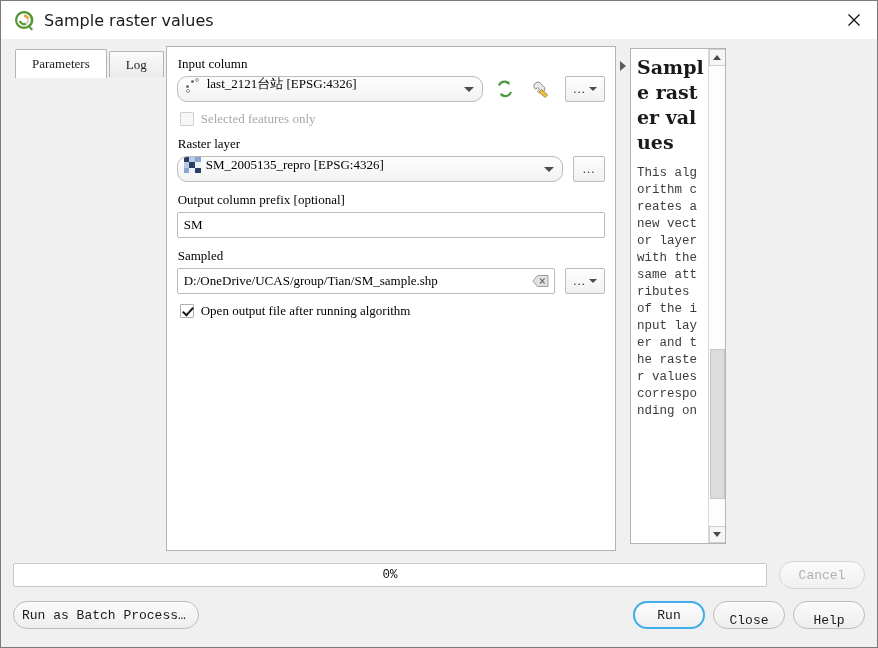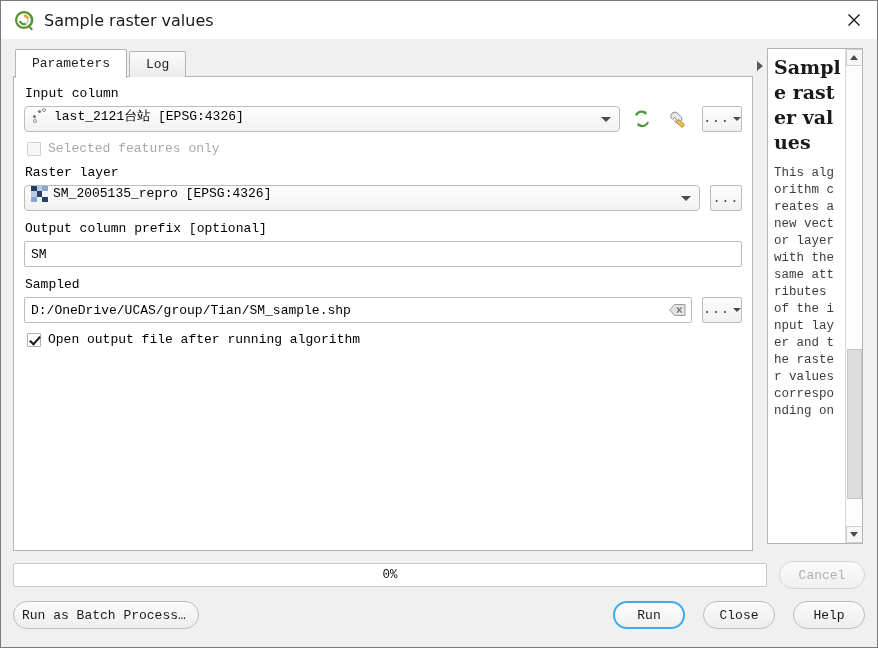--- a/index.html
+++ b/index.html
@@ -69,24 +69,25 @@
   }
   .upper {
     display: flex;
     flex-direction: row;
     padding: 8px 8px 0 12px;
     box-sizing: border-box;
     height: 512px;
     flex: none;
   }
   .left-pane {
-    width: 740px;
-    display: flex;
-    flex-direction: column;
-    position: relative;
+    width: 603px;
+    display: flex;
+    flex-direction: row;
+    position: relative;
+    font-family: Liberation Serif, serif;
   }
   
   .tabrow {
     display: flex;
     align-items: flex-end;
     height: 30px;
     position: relative;
     z-index: 2;
     margin-left: 2px;
   }
@@ -133,24 +134,24 @@
     display: flex;
     align-items: center;
     margin-bottom: 9px;
   }
   .combo {
     flex: 1 1 auto;
     height: 26px;
     box-sizing: border-box;
     border: 1px solid #bcbcbc;
     background: linear-gradient(to bottom,#fdfdfd,#f2f2f2);
-    border-radius: 4px;
-    display: flex;
-    align-items: flex-start;
-    padding: 0 0 16px 6px;
+    border-radius: 10px;
+    display: flex;
+    align-items: flex-end;
+    padding: 0 0 8px 6px;
     position: relative;
     overflow: hidden;
   }
   .combo .value {
     font-size: 13px;
     white-space: nowrap;
     color: #000;
   }
   .combo .arrowbox {
     width: 24px;
@@ -433,21 +434,21 @@
     border: 2px solid #3daee9;
     background: linear-gradient(to bottom,#fdfdfd,#f0f0f0);
     font-family: Liberation Mono, monospace;
   }
   .buttons-row {
     display: flex;
     align-items: center;
   }
   .btn.batch { min-width: 184px; justify-content:flex-start; padding-left: 8px; font-family: Liberation Mono, monospace; }
   .spacer { flex: 1 1 auto; }
-  .btn + .btn { margin-left: 18px; }
+  .btn + .btn { margin-left: 8px; align-items: flex-end; }
 </style>
 </head>
 <body>
 
 <div class="window">
 
   <div class="titlebar">
     <div class="title-icon">
       <svg width="22" height="22" viewBox="0 0 22 22">
         <path d="M11 2 A9 9 0 1 0 17.4 17.4 L20 20 L18.5 21.5 L15.8 18.8 A9 9 0 0 0 11 2 Z" fill="#589632"></path>

